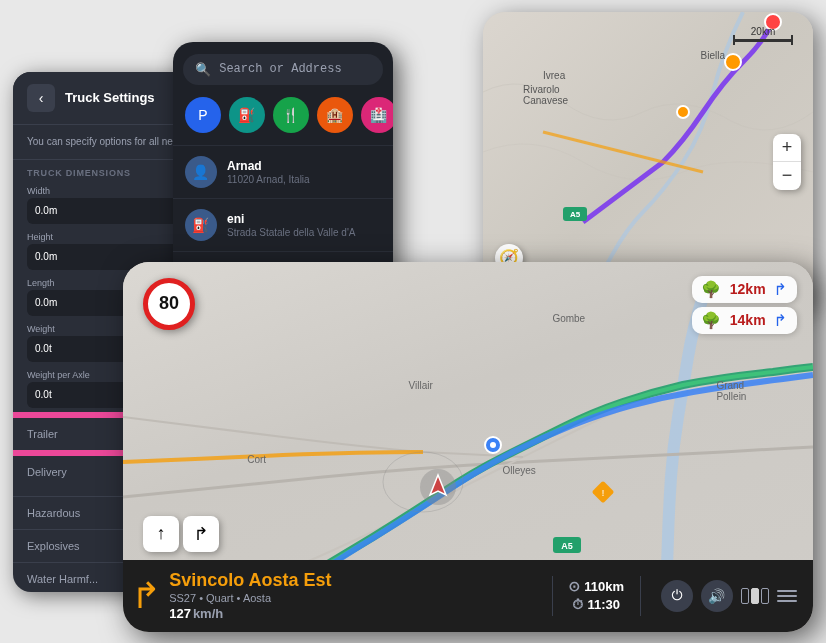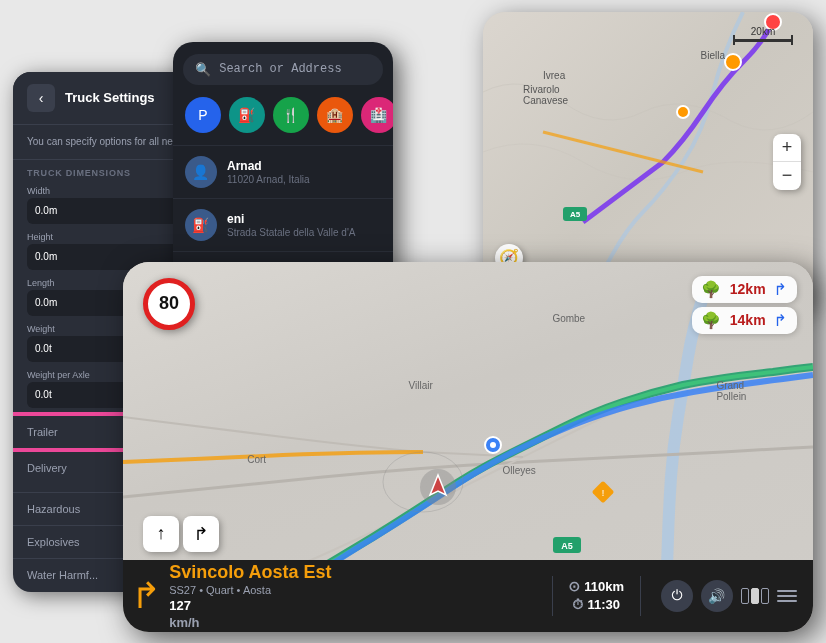--- a/index.html
+++ b/index.html
@@ -107,21 +107,21 @@
     .dim-btn {
       color: #6a7080;
       font-size: 14px;
       cursor: pointer;
     }
 
     .truck-menu-item {
       padding: 10px 14px;
       color: #9aa0b0;
       font-size: 11px;
-      border-top: 4px solid #ec4899;
+      border-top: 6px solid #ec4899;
       cursor: pointer;
     }
 
     .hazard-section {
       margin-top: 8px;
     }
 
     .hazard-item {
       padding: 10px 14px;
       color: #9aa0b0;
@@ -821,21 +821,21 @@
       <div class="nav-bottom">
 
 
         <span class="turn-arrow-big">↱</span>
 
         <div class="next-street">
           <span class="street-name">Svincolo Aosta Est</span>
           <div style="display:flex;align-items:flex-start;gap:4px;">
             <span class="street-sub">SS27 • Quart • Aosta</span>
           </div>
-          <div style="display:flex;align-items:baseline;gap:2px;margin-top:2px;flex-direction:column;">
+          <div style="display:flex;align-items:baseline;gap:2px;margin-top:2px;">
             <span class="speed-display">127</span>
             <span class="speed-display">
               <span>km/h</span>
             </span>
           </div>
         </div>
 
         <div class="bottom-divider"></div>
 
         <div class="nav-right-info">

